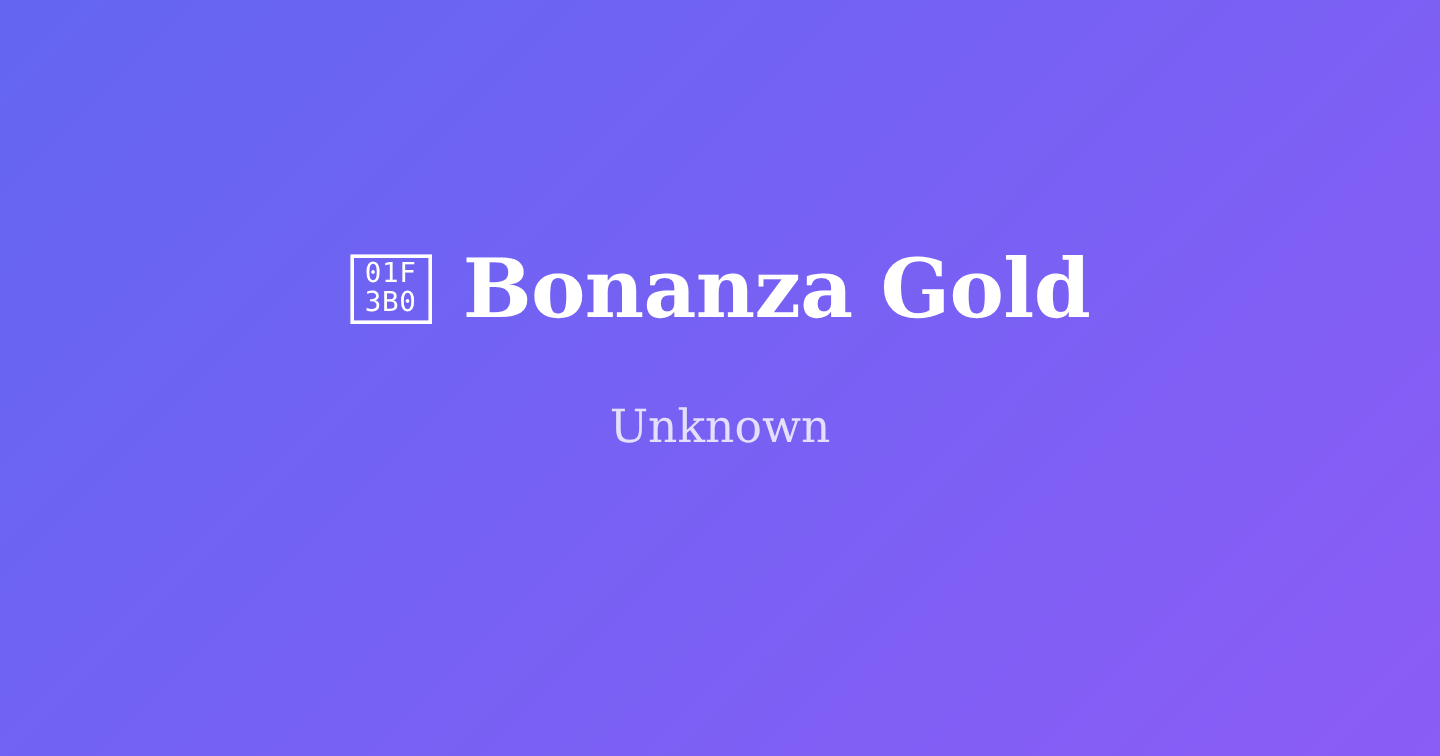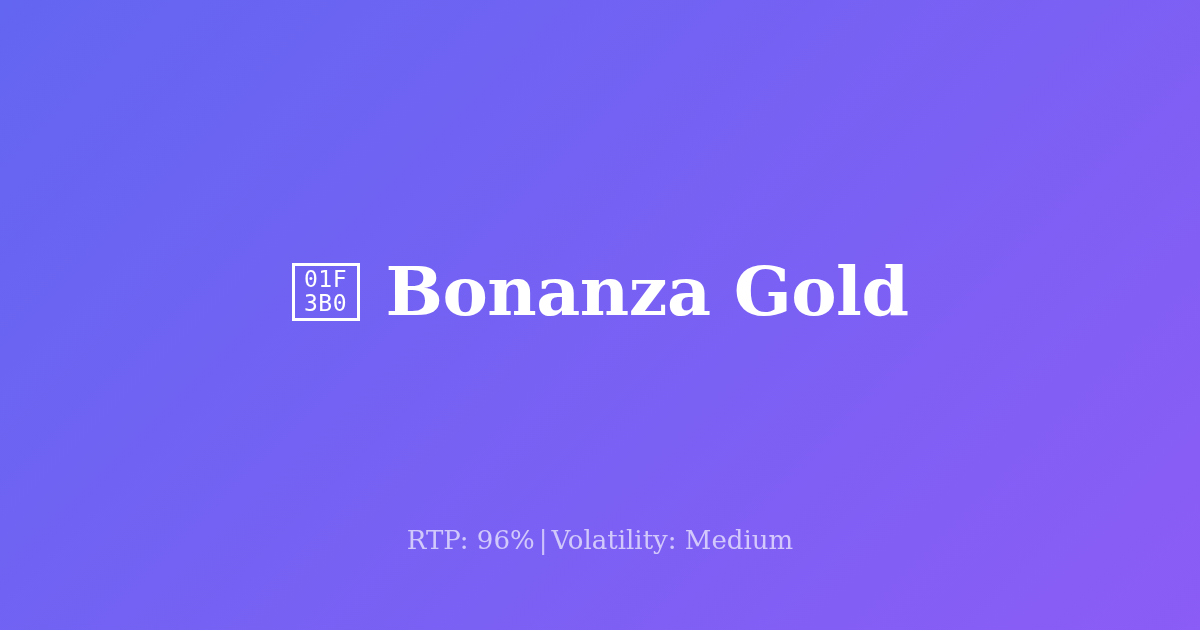--- a/index.html
+++ b/index.html
@@ -134,20 +134,18 @@
 
       <span class="tofu-glyph">
         <span class="tofu-row">01F</span>
         <span class="tofu-row">3B0</span>
       </span>
 
       <h1 class="game-title">Bonanza Gold</h1>
 
     </div>
 
+    <div class="game-subtitle">Unknown</div>
 
   </div>
 
-  <div class="meta-footer">
-    <span>RTP: 96%</span><span class="meta-sep">|</span><span>Volatility: Medium</span>
-  </div>
 
 </div>
 
 </body></html>

